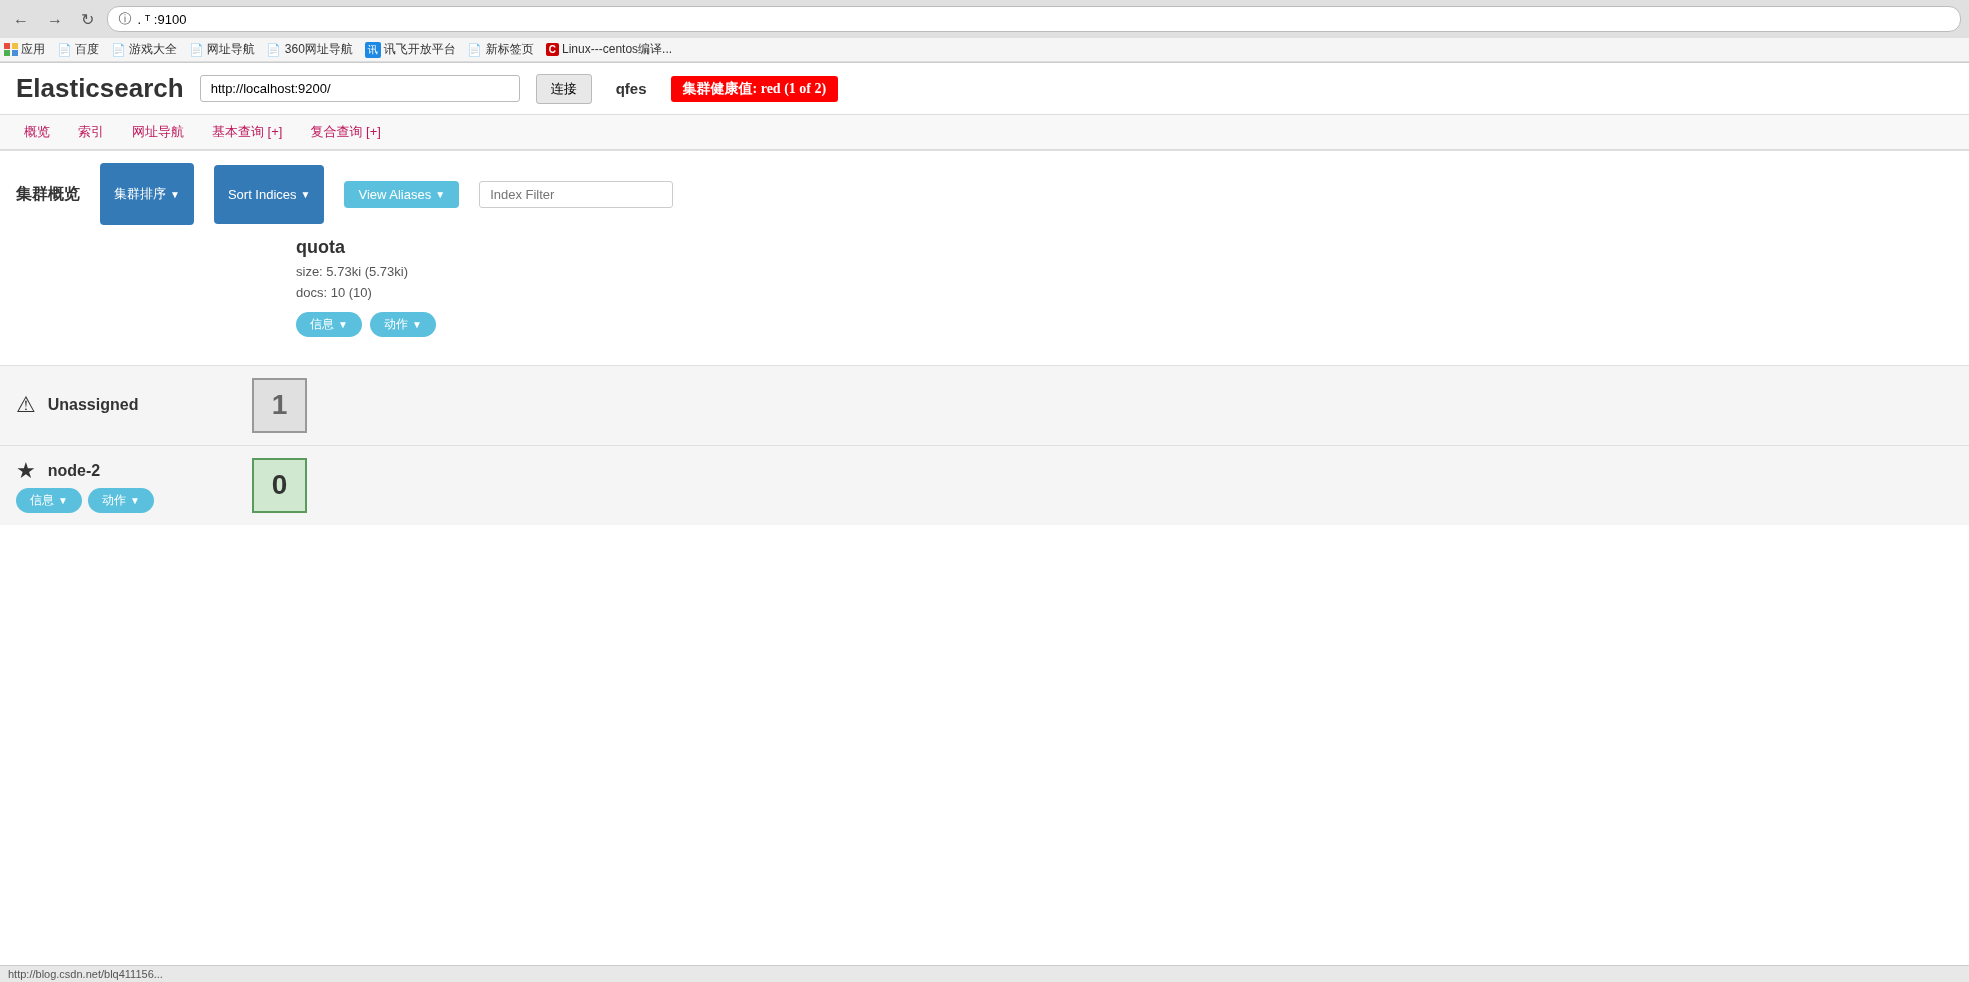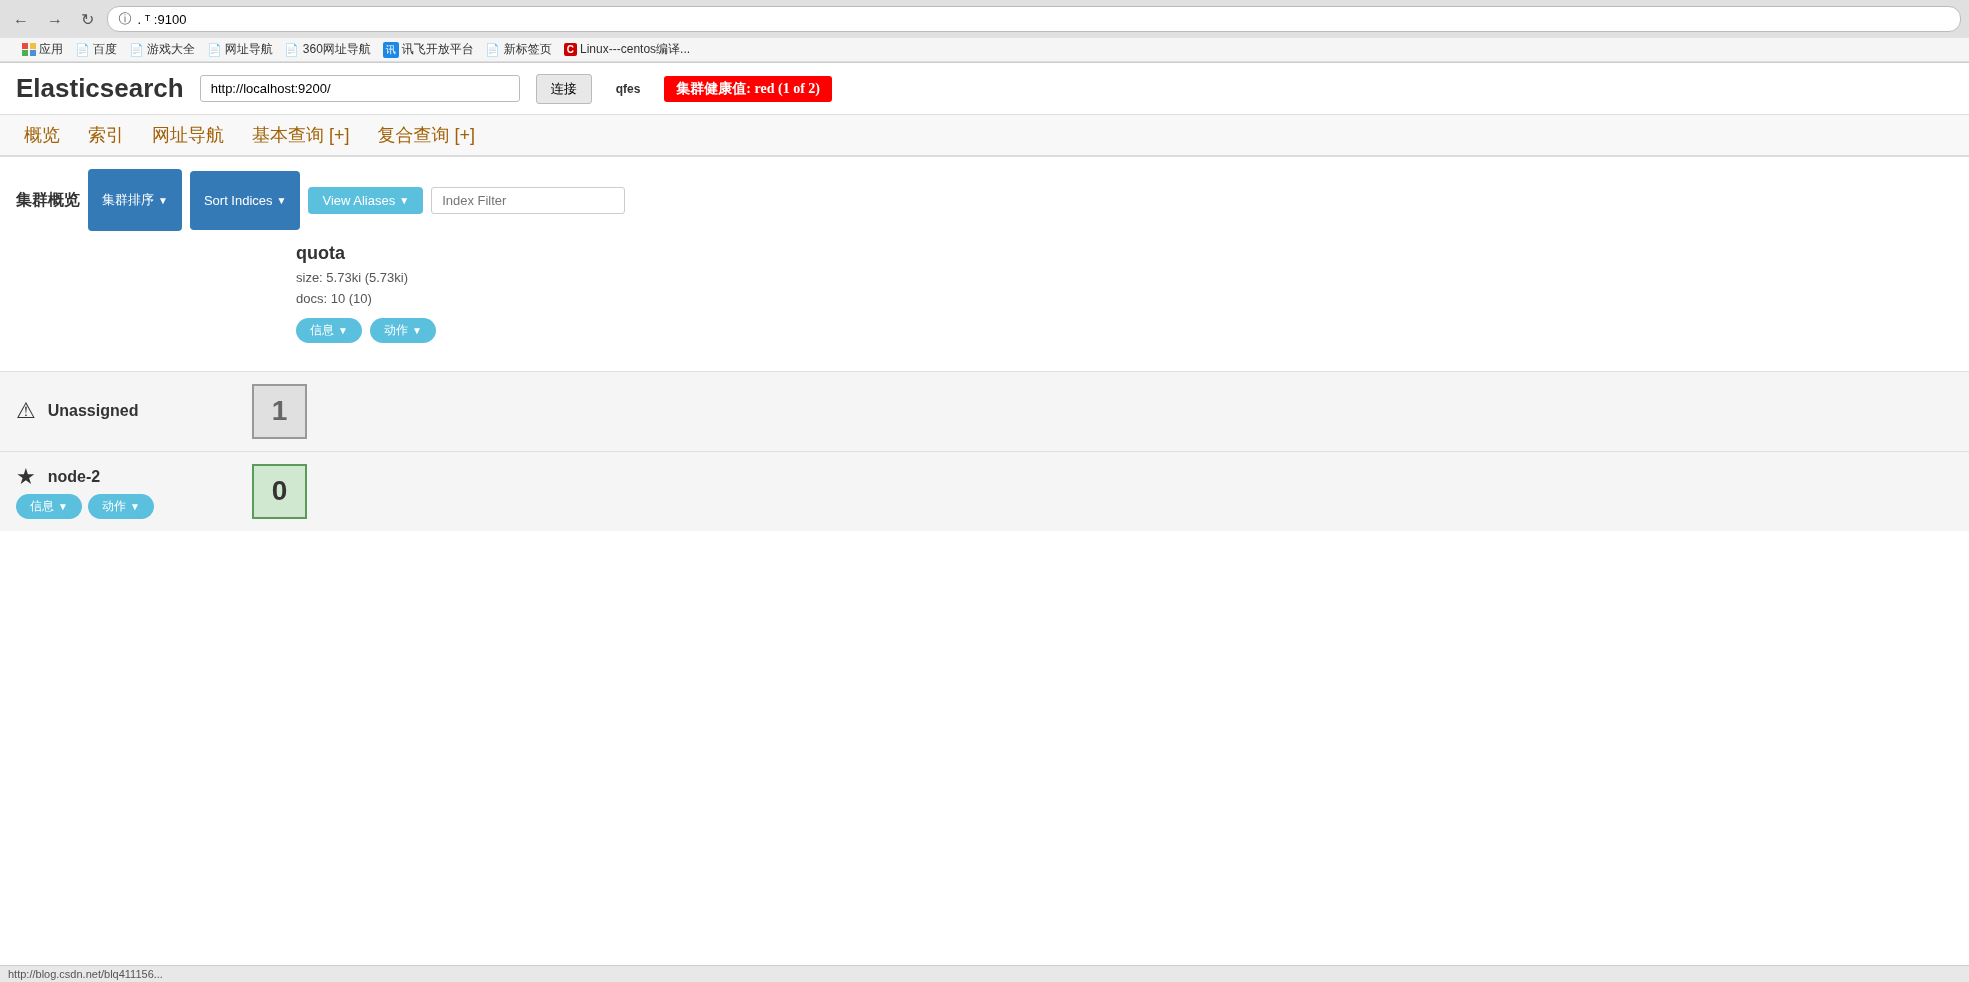--- a/index.html
+++ b/index.html
@@ -7,50 +7,50 @@
 
     
     .browser-chrome { background: #e8e8e8; border-bottom: 1px solid #ccc; }
     .browser-toolbar { display: flex; align-items: center; padding: 6px 8px; gap: 8px; background: #e0e0e0; }
     .browser-btn { background: none; border: none; cursor: pointer; font-size: 16px; color: #555; padding: 2px 5px; }
     .address-bar-container { flex: 1; display: flex; align-items: center; background: white; border: 1px solid #bbb; border-radius: 12px; padding: 3px 10px; gap: 6px; }
     .address-bar { border: none; outline: none; font-size: 13px; flex: 1; }
     .info-icon { color: #666; font-size: 13px; }
 
     
-    .bookmarks-bar { display: flex; align-items: center; padding: 3px 22px; gap: 12px; background: #f5f5f5; border-bottom: 1px solid #ddd; font-size: 12px; }
+    .bookmarks-bar { display: flex; align-items: center; padding: 3px 4px; gap: 12px; background: #f5f5f5; border-bottom: 1px solid #ddd; font-size: 12px; }
     .bookmark-item { display: flex; align-items: center; gap: 3px; cursor: pointer; white-space: nowrap; color: #333; text-decoration: none; }
     .bm-grid { display: grid; grid-template-columns: 1fr 1fr; gap: 1px; width: 14px; height: 14px; }
     .bm-grid span { background: #4a90d9; width: 6px; height: 6px; }
     .bm-grid span:nth-child(1) { background: #e74c3c; }
     .bm-grid span:nth-child(2) { background: #f0c040; }
     .bm-grid span:nth-child(3) { background: #4caf50; }
     .bm-grid span:nth-child(4) { background: #4a90d9; }
     .page-icon { color: #999; font-size: 12px; }
     .xunfei-icon { background: #1e88e5; color: white; font-size: 10px; padding: 1px 3px; border-radius: 2px; }
     .centos-icon { background: #c00; color: white; font-size: 10px; font-weight: bold; padding: 1px 3px; border-radius: 2px; }
 
     
     .app-container { background: white; min-height: calc(100vh - 60px); }
 
     
     .app-header { display: flex; align-items: center; padding: 10px 16px; gap: 16px; background: white; border-bottom: 1px solid #ddd; }
     .app-title { font-size: 26px; font-weight: bold; color: #333; }
     .url-input { width: 320px; padding: 5px 10px; border: 1px solid #bbb; border-radius: 3px; font-size: 13px; }
     .connect-btn { padding: 5px 14px; background: #e8e8e8; border: 1px solid #bbb; border-radius: 3px; cursor: pointer; font-size: 13px; }
-    .cluster-name { font-size: 12px; font-weight: bold; color: #333; margin-left: 8px; }
+    .cluster-name { font-size: 15px; font-weight: bold; color: #333; margin-left: 8px; }
     .health-badge { background: #ff0000; color: white; padding: 4px 12px; border-radius: 3px; font-size: 14px; font-weight: bold; margin-left: 8px; font-family: Liberation Serif, serif; }
 
     
     .nav-tabs { display: flex; align-items: center; padding: 0 10px; background: #f8f8f8; border-bottom: 2px solid #ddd; }
-    .nav-tab { padding: 8px 14px; cursor: pointer; font-size: 18px; color: #a16207; border: none; background: none; }
+    .nav-tab { padding: 8px 14px; cursor: pointer; font-size: 13px; color: #be185d; border: none; background: none; }
 
     
     .cluster-section { padding: 12px 16px; }
-    .cluster-overview-header { display: flex; align-items: center; gap: 8px; margin-bottom: 12px; }
+    .cluster-overview-header { display: flex; align-items: center; gap: 20px; margin-bottom: 12px; }
     .cluster-overview-title { font-size: 16px; font-weight: bold; color: #333; }
     .btn-blue { background: #337ab7; color: white; border: none; border-radius: 4px; padding: 22px 14px; cursor: pointer; font-size: 13px; display: flex; align-items: center; gap: 4px; }
     .btn-teal { background: #5bc0de; color: white; border: none; border-radius: 4px; padding: 6px 14px; cursor: pointer; font-size: 13px; display: flex; align-items: center; gap: 4px; }
     .index-filter-input { padding: 5px 10px; border: 1px solid #ccc; border-radius: 3px; font-size: 13px; width: 194px; }
     .dropdown-arrow { font-size: 10px; }
 
     
     .index-section { margin-left: 280px; margin-bottom: 16px; }
     .index-name { font-size: 18px; font-weight: bold; color: #333; margin-bottom: 4px; }
     .index-stats { font-size: 13px; color: #555; line-height: 1.6; }

